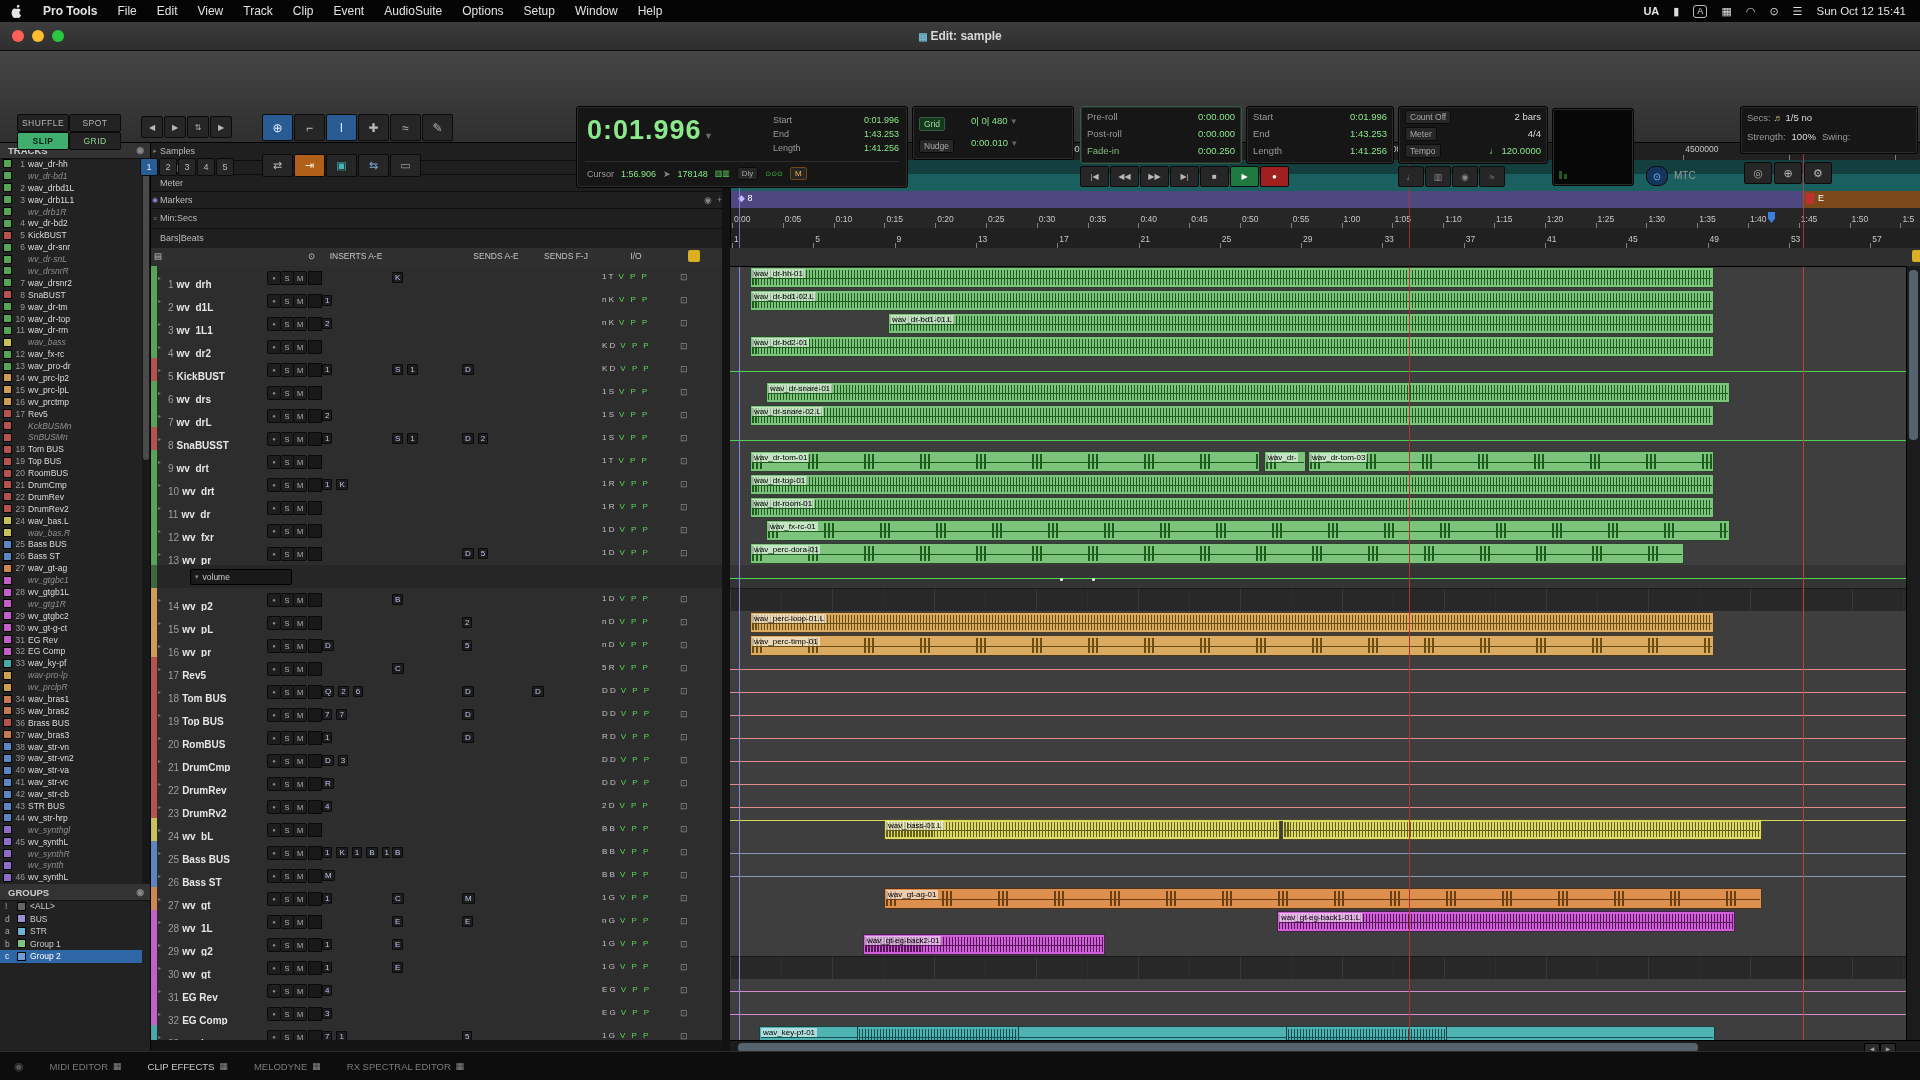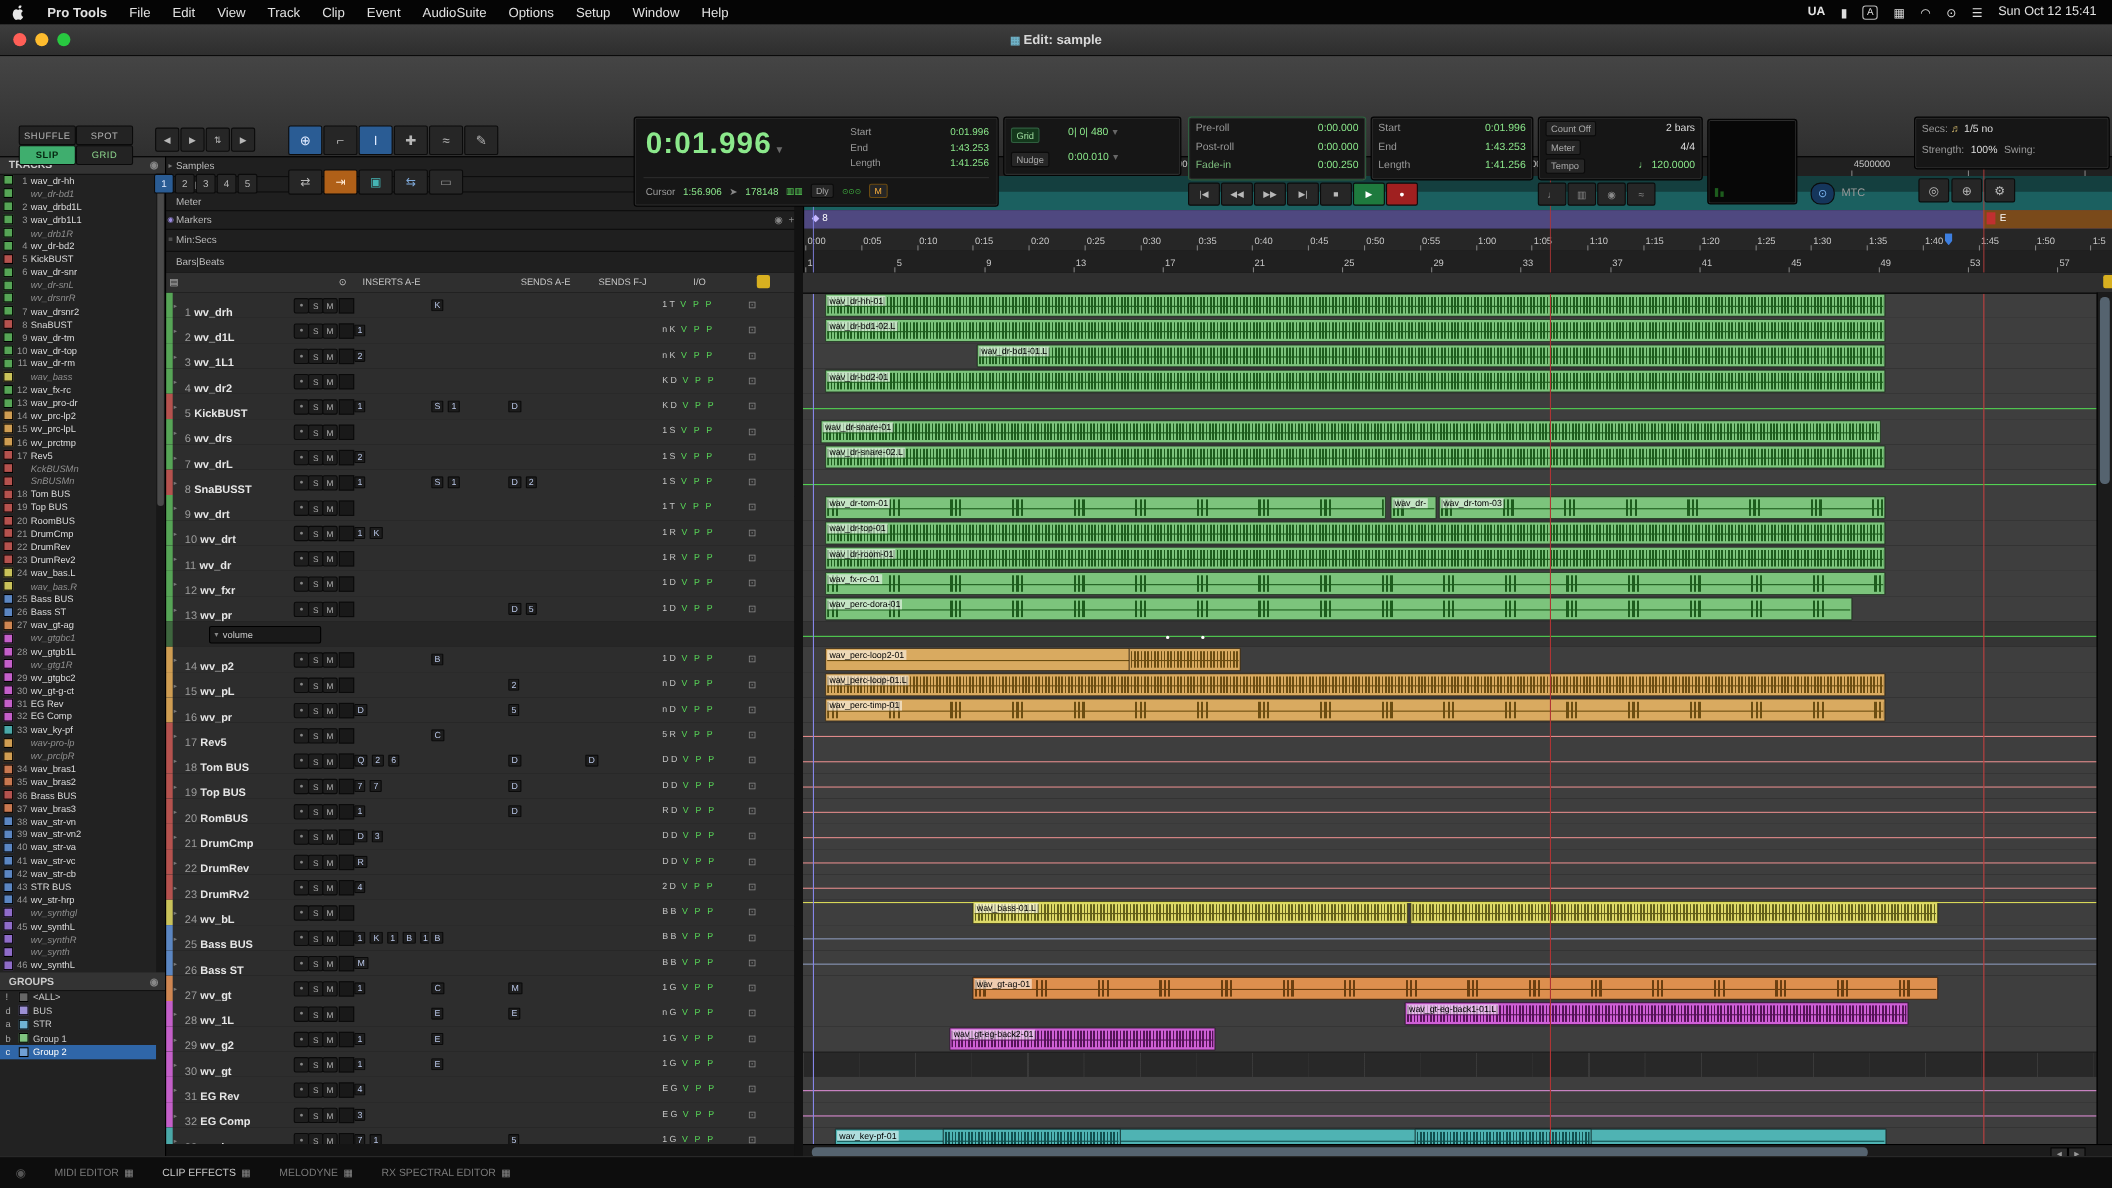--- a/index.html
+++ b/index.html
@@ -1469,21 +1469,21 @@
       <div class="clip" style="left: 20px; width: 962px; background: rgb(124, 196, 124);">
         <div class="wv" style="background-image: repeating-linear-gradient(90deg, rgb(29, 92, 29) 0px, rgb(29, 92, 29) 1.5px, rgba(0, 0, 0, 0) 1.5px, rgba(0, 0, 0, 0) 3px);"></div>
         <div class="cl" style="background: rgb(29, 92, 29);"></div>
         <div class="clbl">wav_dr-bd2-01</div>
       </div>
     </div>
     <div class="tlrow" style="top: 92px;">
       <div class="aline" style="top: 55%; background: rgb(82, 210, 82);"></div>
     </div>
     <div class="tlrow" style="top: 115px;">
-      <div class="clip" style="left: 16px; width: 962px; background: rgb(124, 196, 124);">
+      <div class="clip" style="left: 36px; width: 962px; background: rgb(124, 196, 124);">
         <div class="wv" style="background-image: repeating-linear-gradient(90deg, rgb(29, 92, 29) 0px, rgb(29, 92, 29) 1.5px, rgba(0, 0, 0, 0) 1.5px, rgba(0, 0, 0, 0) 3px);"></div>
         <div class="cl" style="background: rgb(29, 92, 29);"></div>
         <div class="clbl">wav_dr-snare-01</div>
       </div>
     </div>
     <div class="tlrow" style="top: 138px;">
       <div class="clip" style="left: 20px; width: 962px; background: rgb(124, 196, 124);">
         <div class="wv" style="background-image: repeating-linear-gradient(90deg, rgb(29, 92, 29) 0px, rgb(29, 92, 29) 1.5px, rgba(0, 0, 0, 0) 1.5px, rgba(0, 0, 0, 0) 3px);"></div>
         <div class="cl" style="background: rgb(29, 92, 29);"></div>
         <div class="clbl">wav_dr-snare-02.L</div>
@@ -1517,48 +1517,37 @@
       </div>
     </div>
     <div class="tlrow" style="top: 230px;">
       <div class="clip" style="left: 20px; width: 962px; background: rgb(124, 196, 124);">
         <div class="wv" style="background-image: repeating-linear-gradient(90deg, rgb(29, 92, 29) 0px, rgb(29, 92, 29) 1.5px, rgba(0, 0, 0, 0) 1.5px, rgba(0, 0, 0, 0) 3px);"></div>
         <div class="cl" style="background: rgb(29, 92, 29);"></div>
         <div class="clbl">wav_dr-room-01</div>
       </div>
     </div>
     <div class="tlrow" style="top: 253px;">
-      <div class="clip" style="left: 20px; width: 962px; background: rgb(124, 196, 124);">
+      <div class="clip" style="left: 36px; width: 962px; background: rgb(124, 196, 124);">
         <div class="wv" style="background-image: repeating-linear-gradient(90deg, rgb(29, 92, 29) 0px, rgb(29, 92, 29) 2px, rgba(0, 0, 0, 0) 2px, rgba(0, 0, 0, 0) 4px, rgb(29, 92, 29) 4px, rgb(29, 92, 29) 6px, rgba(0, 0, 0, 0) 6px, rgba(0, 0, 0, 0) 8px, rgb(29, 92, 29) 8px, rgb(29, 92, 29) 10px, rgba(0, 0, 0, 0) 10px, rgba(0, 0, 0, 0) 56px);"></div>
         <div class="cl" style="background: rgb(29, 92, 29);"></div>
         <div class="clbl">wav_fx-rc-01</div>
       </div>
     </div>
     <div class="tlrow" style="top: 276px;">
       <div class="clip" style="left: 20px; width: 932px; background: rgb(124, 196, 124);">
         <div class="wv" style="background-image: repeating-linear-gradient(90deg, rgb(29, 92, 29) 0px, rgb(29, 92, 29) 2px, rgba(0, 0, 0, 0) 2px, rgba(0, 0, 0, 0) 4px, rgb(29, 92, 29) 4px, rgb(29, 92, 29) 6px, rgba(0, 0, 0, 0) 6px, rgba(0, 0, 0, 0) 8px, rgb(29, 92, 29) 8px, rgb(29, 92, 29) 10px, rgba(0, 0, 0, 0) 10px, rgba(0, 0, 0, 0) 56px);"></div>
         <div class="cl" style="background: rgb(29, 92, 29);"></div>
         <div class="clbl">wav_perc-dora-01</div>
       </div>
     </div>
     <div class="tlrow" style="top: 299px; background: rgb(52, 52, 52);">
       <div class="aline" style="top: 58%; background: rgb(82, 210, 82);"></div>
       <div style="position: absolute; left: 330px; top: 56%; width: 3px; height: 3px; background: rgb(255, 255, 255); border-radius: 50%; z-index: 4;"></div>
       <div style="position: absolute; left: 362px; top: 56%; width: 3px; height: 3px; background: rgb(255, 255, 255); border-radius: 50%; z-index: 4;"></div>
-    </div>
-    <div class="tlrow" style="top: 322px;">
-      <div class="clip" style="left: 20px; width: 376px; background: rgb(217, 170, 96);">
-        <div class="wv"></div>
-        <div class="cl" style="background: rgb(107, 77, 18);"></div>
-        <div class="clbl">wav_perc-loop2-01</div>
-      </div>
-      <div class="clip" style="left: 296px; width: 100px; background: rgb(217, 170, 96);">
-        <div class="wv" style="background-image: repeating-linear-gradient(90deg, rgb(107, 77, 18) 0px, rgb(107, 77, 18) 1.5px, rgba(0, 0, 0, 0) 1.5px, rgba(0, 0, 0, 0) 3px);"></div>
-        <div class="cl" style="background: rgb(107, 77, 18);"></div>
-      </div>
     </div>
     <div class="tlrow" style="top: 345px;">
       <div class="clip" style="left: 20px; width: 962px; background: rgb(217, 170, 96);">
         <div class="wv" style="background-image: repeating-linear-gradient(90deg, rgb(107, 77, 18) 0px, rgb(107, 77, 18) 1.5px, rgba(0, 0, 0, 0) 1.5px, rgba(0, 0, 0, 0) 3px);"></div>
         <div class="cl" style="background: rgb(107, 77, 18);"></div>
         <div class="clbl">wav_perc-loop-01.L</div>
       </div>
     </div>
     <div class="tlrow" style="top: 368px;">
       <div class="clip" style="left: 20px; width: 962px; background: rgb(217, 170, 96);">

